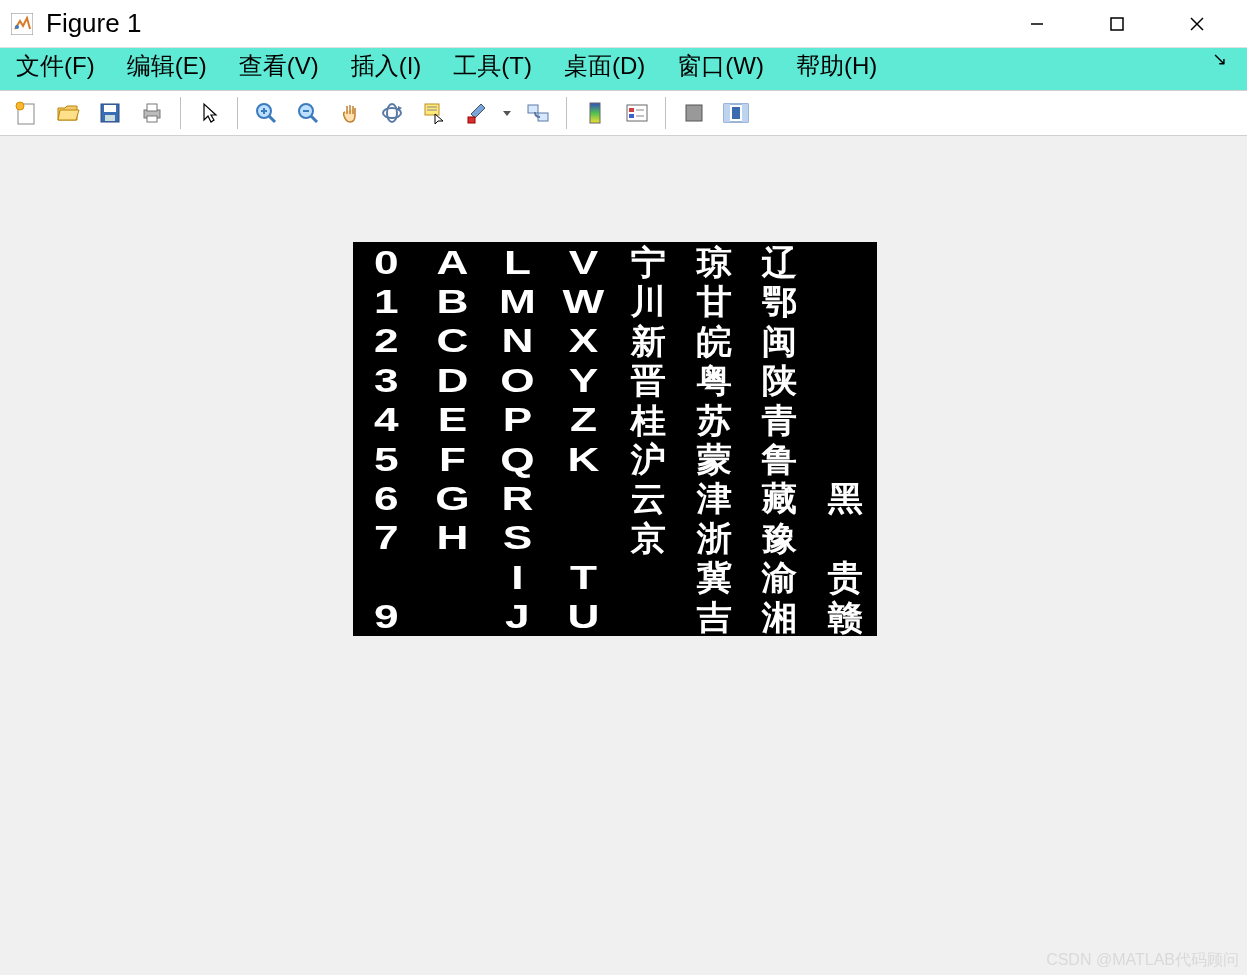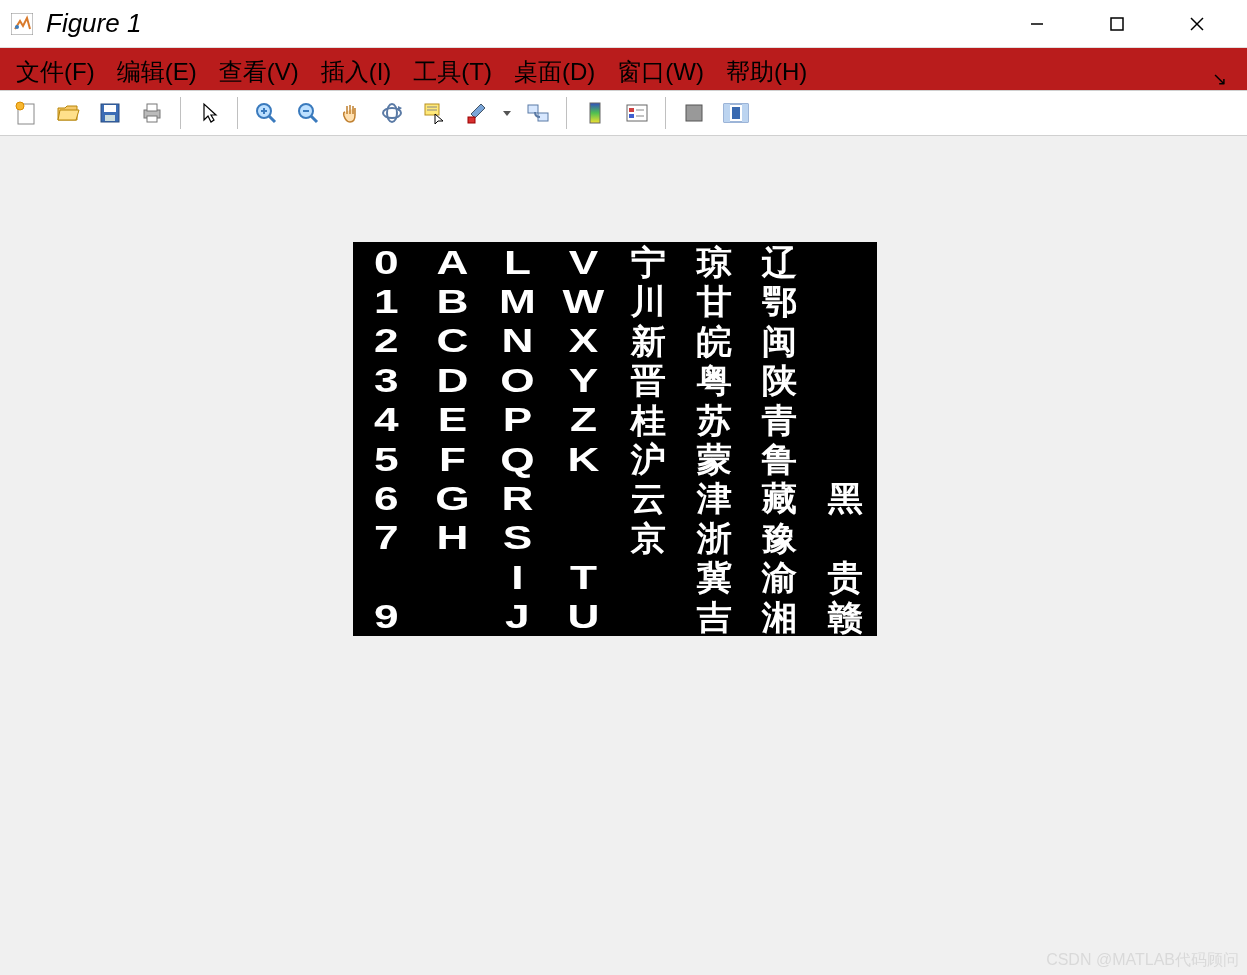--- a/index.html
+++ b/index.html
@@ -11,21 +11,20 @@
       overflow: hidden;
       position: relative;
     }
     .titlebar {
       height: 48px;
       display: flex;
       align-items: center;
       padding: 0 10px;
       background: #fff;
       border-bottom: 1px solid #e0e0e0;
-      font-style: italic;
     }
     .titlebar .app-icon {
       width: 24px; height: 24px;
       margin-right: 12px;
       display: inline-flex;
       align-items: center;
       justify-content: center;
     }
     .titlebar .title {
       font-size: 26px;
@@ -42,24 +41,24 @@
       display: flex;
       align-items: center;
       justify-content: center;
       font-size: 18px;
       color: #000;
       cursor: pointer;
     }
     .menubar {
       height: 42px;
       display: flex;
-      align-items: flex-end;
-      gap: 14px;
+      align-items: flex-start;
+      gap: 24px;
       padding: 0 12px;
-      background: #b91c1c;
+      background: #5eead4;
       font-size: 24px;
       color: #000;
     }
     .menubar .menu-item {
       padding: 2px 4px;
       cursor: pointer;
       white-space: nowrap;
     }
     .menubar .spacer { flex: 1; }
     .menubar .dock-arrow { font-size: 18px; color: #000; padding-right: 8px; }

